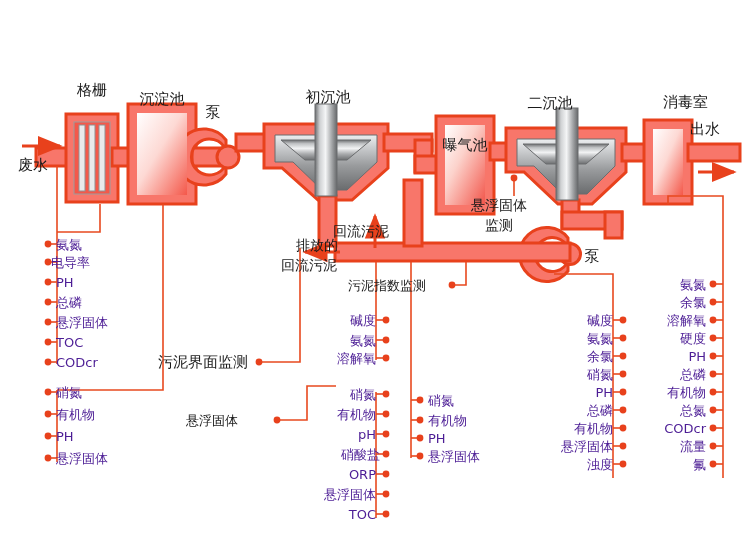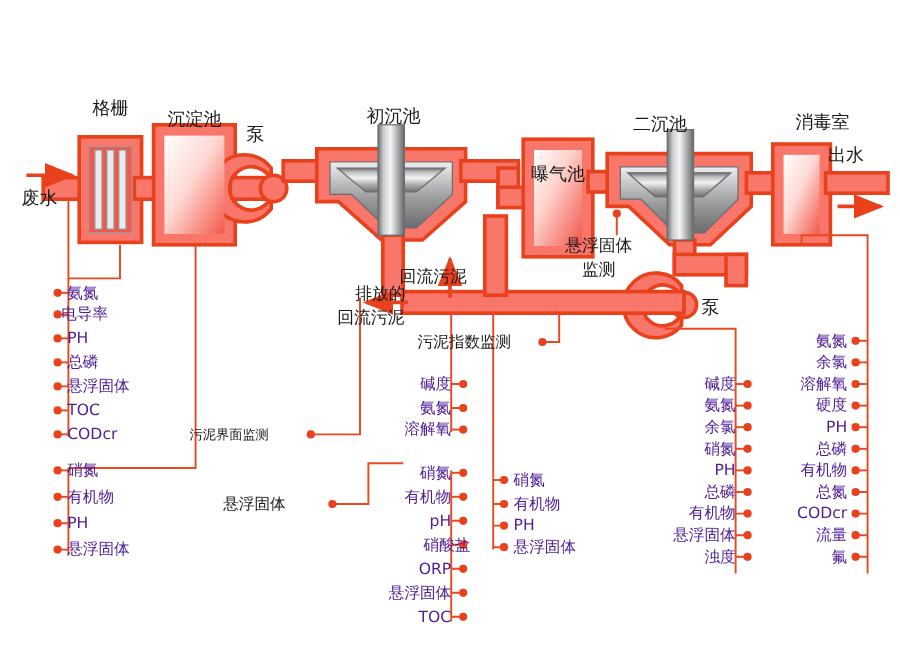--- a/index.html
+++ b/index.html
@@ -302,21 +302,21 @@
 
   <div class="lbl big" style="left:18px;top:158px;">废水</div>
   <div class="lbl big" style="left:690px;top:122px;">出水</div>
 
   <div class="lbl" style="left:333px;top:224px;font-family:Liberation Serif, serif;">回流污泥</div>
   <div class="lbl" style="left:296px;top:238px;">排放的</div>
   <div class="lbl" style="left:281px;top:258px;">回流污泥</div>
   <div class="lbl" style="left:348px;top:278px;font-size:13px;">污泥指数监测</div>
   <div class="lbl ctr" style="left:459px;top:198px;width:80px;">悬浮固体</div>
   <div class="lbl ctr" style="left:459px;top:218px;width:80px;">监测</div>
-  <div class="lbl" style="left:158px;top:355px;font-size:11px;">污泥界面监测</div>
+  <div class="lbl" style="left:158px;top:355px;font-size:15px;">污泥界面监测</div>
   <div class="lbl" style="left:186px;top:413px;font-size:13px;">悬浮固体</div>
 
   <div class="plist">
     <div class="pitem" style="left:56px;top:238px;">氨氮</div>
     <div class="pitem" style="left:51px;top:256px;">电导率</div>
     <div class="pitem" style="left:56px;top:276px;">PH</div>
     <div class="pitem" style="left:56px;top:296px;">总磷</div>
     <div class="pitem" style="left:56px;top:316px;">悬浮固体</div>
     <div class="pitem" style="left:56px;top:336px;">TOC</div>
     <div class="pitem" style="left:56px;top:356px;">CODcr</div>
@@ -332,21 +332,21 @@
   <div class="plist">
     <div class="pitem right-al" style="left:300px;top:314px;width:76px;">碱度</div>
     <div class="pitem right-al" style="left:300px;top:334px;width:76px;">氨氮</div>
     <div class="pitem right-al" style="left:300px;top:352px;width:76px;">溶解氧</div>
   </div>
 
   <div class="plist">
     <div class="pitem right-al" style="left:290px;top:388px;width:86px;">硝氮</div>
     <div class="pitem right-al" style="left:290px;top:408px;width:86px;">有机物</div>
     <div class="pitem right-al" style="left:290px;top:428px;width:86px;">pH</div>
-    <div class="pitem right-al" style="left:306px;top:448px;width:86px;">硝酸盐</div>
+    <div class="pitem right-al" style="left:294px;top:448px;width:86px;">硝酸盐</div>
     <div class="pitem right-al" style="left:290px;top:468px;width:86px;">ORP</div>
     <div class="pitem right-al" style="left:290px;top:488px;width:86px;">悬浮固体</div>
     <div class="pitem right-al" style="left:290px;top:508px;width:86px;">TOC</div>
   </div>
 
   <div class="plist">
     <div class="pitem" style="left:428px;top:394px;">硝氮</div>
     <div class="pitem" style="left:428px;top:414px;">有机物</div>
     <div class="pitem" style="left:428px;top:432px;">PH</div>
     <div class="pitem" style="left:428px;top:450px;">悬浮固体</div>

